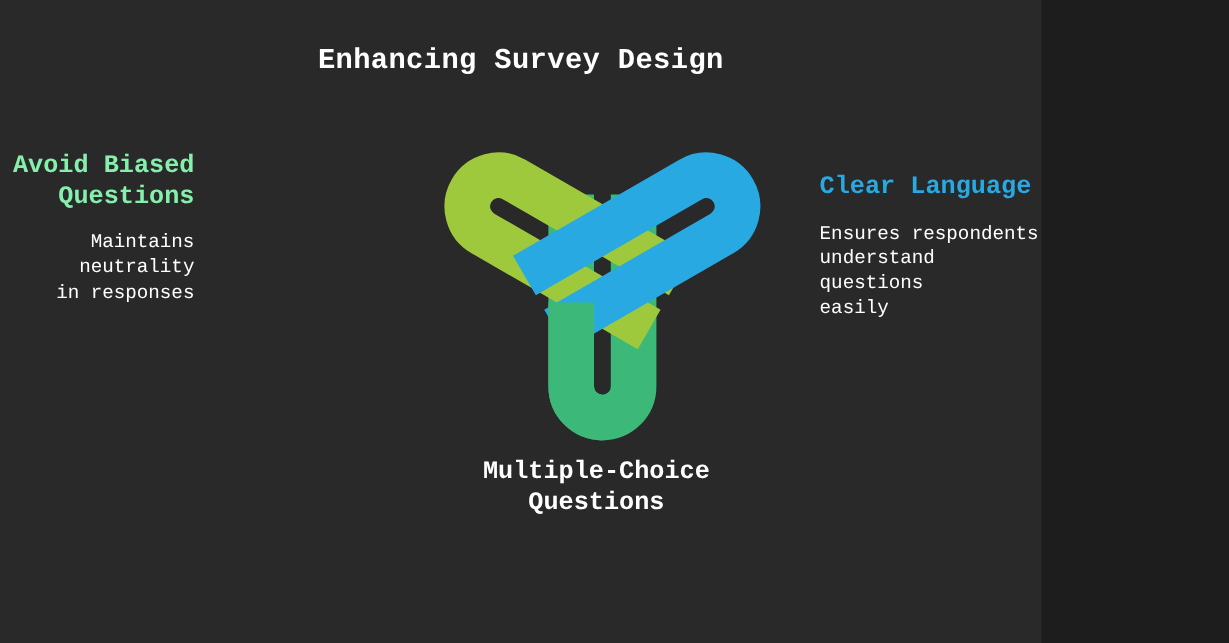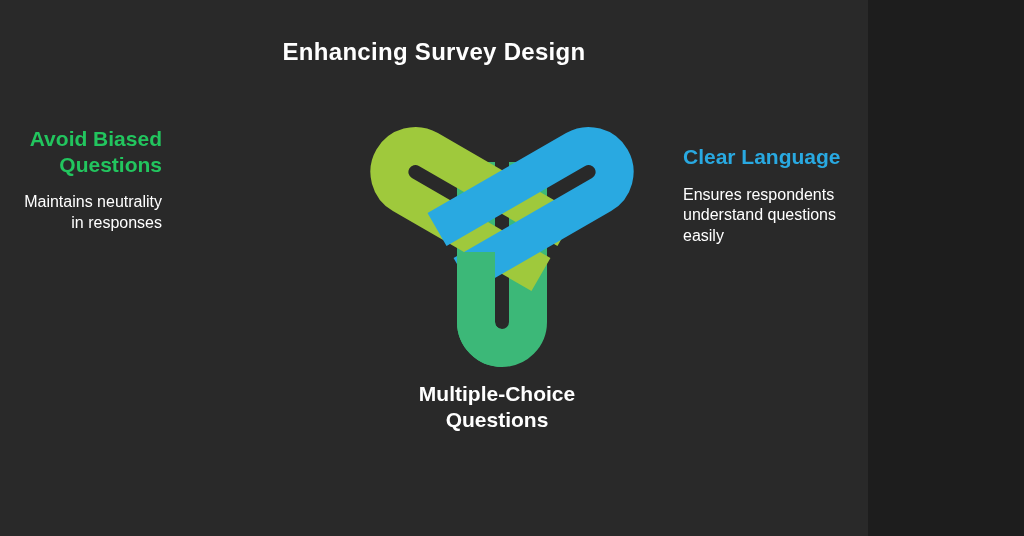--- a/index.html
+++ b/index.html
@@ -3,21 +3,21 @@
 <meta charset="utf-8">
 <style>
   * { margin: 0; padding: 0; box-sizing: border-box; }
   html, body { background: #1d1d1d; }
   .canvas {
     position: relative;
     width: 868px;
     height: 536px;
     background: #292929;
     overflow: hidden;
-    font-family: Liberation Sans, sans-serif;
+    font-family: Liberation Mono, monospace;
   }
   .title {
     position: absolute;
     top: 38px;
     left: 0;
     width: 100%;
     text-align: center;
     color: #ffffff;
     font-size: 24px;
     font-weight: bold;
@@ -45,21 +45,21 @@
   .node-desc {
     margin-top: 15px;
     font-size: 16px;
     color: #ffffff;
     line-height: 1.3;
     white-space: pre-line;
   }
   .node-left  { right: 706px; top: 126px; text-align: right; }
   .node-right { left: 683px; top: 144px; text-align: left; max-width: 210px; }
   .node-bottom { left: 347px; top: 381px; width: 300px; text-align: center; }
-  .c-lime  { color: #22c55e; }
+  .c-lime  { color: #86efac; }
   .c-blue  { color: #29a9e1; }
   .c-green { color: #ffffff; }
 </style>
 </head>
 <body>
 
 <div class="canvas">
 
   <h1 class="title">Enhancing Survey Design</h1>
 

